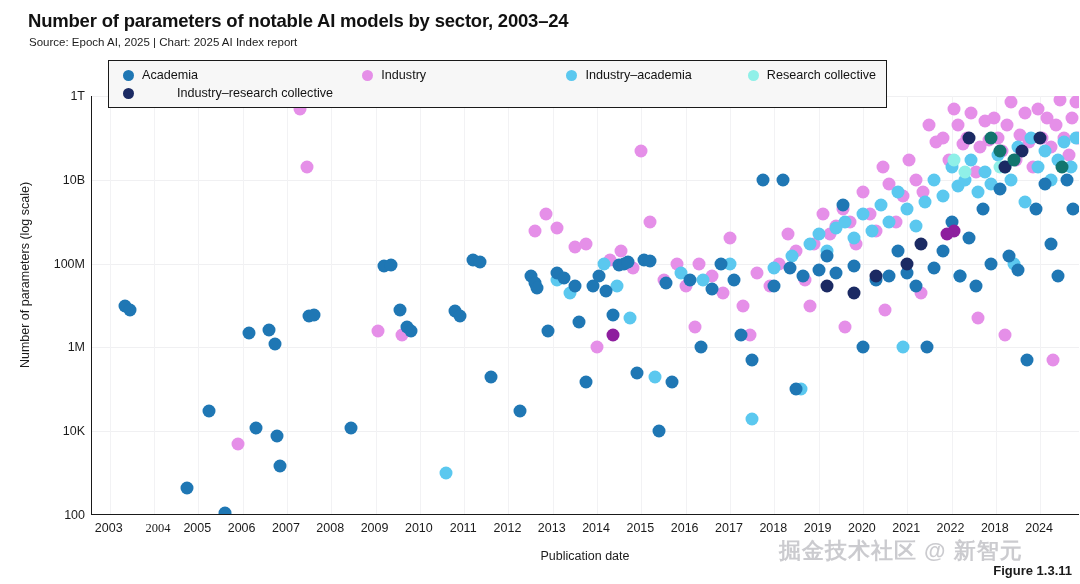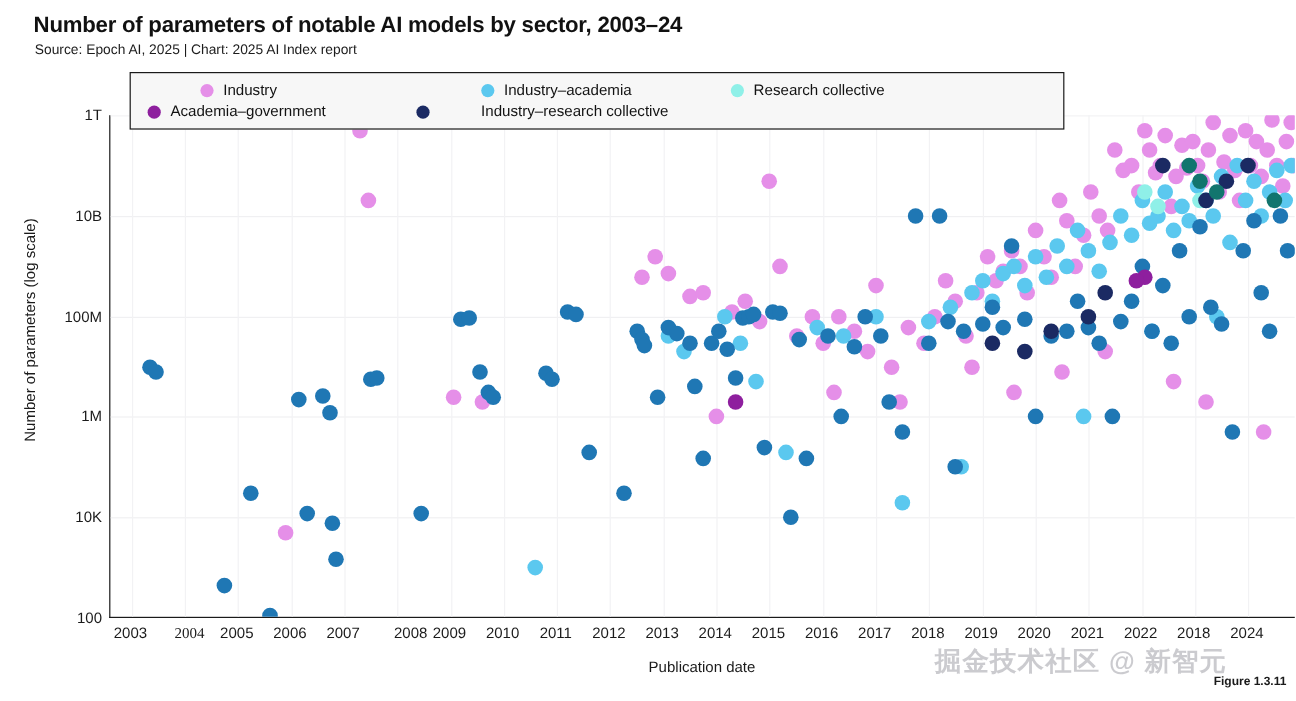--- a/index.html
+++ b/index.html
@@ -170,21 +170,21 @@
     font-weight: bold;
     color: rgba(130,130,140,0.42);
     white-space: nowrap;
     letter-spacing: 1px;
     pointer-events: none;
   }
   #figure-label {
     position: absolute;
     right: 8px;
     top: 563px;
-    font-size: 10px;
+    font-size: 13px;
     font-weight: bold;
     color: #1a1a1a;
     white-space: nowrap;
   }
 </style>
 </head>
 <body>
 
 <div id="chart-title">Number of parameters of notable AI models by sector, 2003–24</div>
 <div id="chart-subtitle">Source: Epoch AI, 2025 | Chart: 2025 AI Index report</div>
@@ -482,21 +482,21 @@
       <div class="dot" style="left: 855.085px; top: 138.313px; width: 13px; height: 13px; background: rgb(142, 31, 158);"></div>
     </div>
 </div>
 
 <div id="x-ticks">
     <div class="xtick" style="left: 17.722px;">2003</div>
     <div class="xtick" style="left: 67px; font-family: Liberation Serif, serif;">2004</div>
     <div class="xtick" style="left: 106.332px;">2005</div>
     <div class="xtick" style="left: 150.637px;">2006</div>
     <div class="xtick" style="left: 194.942px;">2007</div>
-    <div class="xtick" style="left: 239.247px; margin-left: 12px;">2008</div>
+    <div class="xtick" style="left: 239.247px;">2008</div>
     <div class="xtick" style="left: 283.552px;">2009</div>
     <div class="xtick" style="left: 327.857px;">2010</div>
     <div class="xtick" style="left: 372.161px;">2011</div>
     <div class="xtick" style="left: 416.466px;">2012</div>
     <div class="xtick" style="left: 460.771px;">2013</div>
     <div class="xtick" style="left: 505.076px;">2014</div>
     <div class="xtick" style="left: 549.381px;">2015</div>
     <div class="xtick" style="left: 593.686px;">2016</div>
     <div class="xtick" style="left: 637.991px;">2017</div>
     <div class="xtick" style="left: 682.296px;">2018</div>
@@ -504,38 +504,38 @@
     <div class="xtick" style="left: 770.906px;">2020</div>
     <div class="xtick" style="left: 815.211px;">2021</div>
     <div class="xtick" style="left: 859.516px;">2022</div>
     <div class="xtick" style="left: 903.821px;">2018</div>
     <div class="xtick" style="left: 948.126px;">2024</div>
   </div>
 <div id="x-axis-label">Publication date</div>
 
 <div id="legend">
     <div class="legend-row">
+      <div class="legend-item" style="width: 224px;">
+        <span class="legend-dot" style="background: rgb(31, 119, 180);"></span>
+        <span>Academia</span>
+      </div>
       <div class="legend-item" style="width: 234px; padding-left: 44px;">
         <span class="legend-dot" style="background: rgb(229, 143, 232);"></span>
         <span>Industry</span>
       </div>
       <div class="legend-item" style="width: 208px;">
         <span class="legend-dot" style="background: rgb(91, 200, 239);"></span>
         <span>Industry–academia</span>
       </div>
       <div class="legend-item">
         <span class="legend-dot" style="background: rgb(143, 240, 232);"></span>
         <span>Research collective</span>
       </div>
     </div>
     <div class="legend-row">
-      <div class="legend-item" style="width: 224px;">
-        <span class="legend-dot" style="background: rgb(142, 31, 158);"></span>
-        <span>Academia–government</span>
-      </div>
       <div class="legend-item" style="width: 210px; justify-content: space-between;">
         <span class="legend-dot" style="background: rgb(27, 42, 99);"></span>
         <span>Industry–research collective</span>
       </div>
     </div>
   </div>
 
 <div id="watermark">掘金技术社区 @ 新智元</div>
 <div id="figure-label">Figure 1.3.11</div>
 

